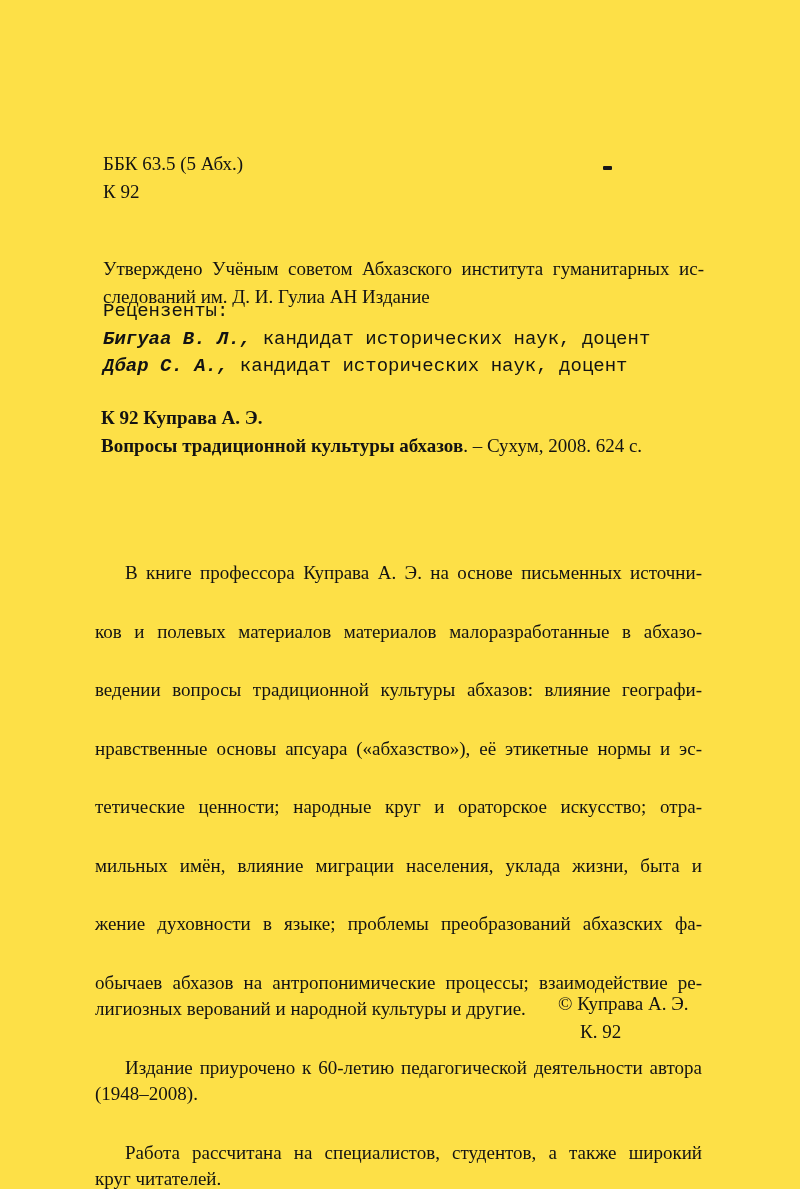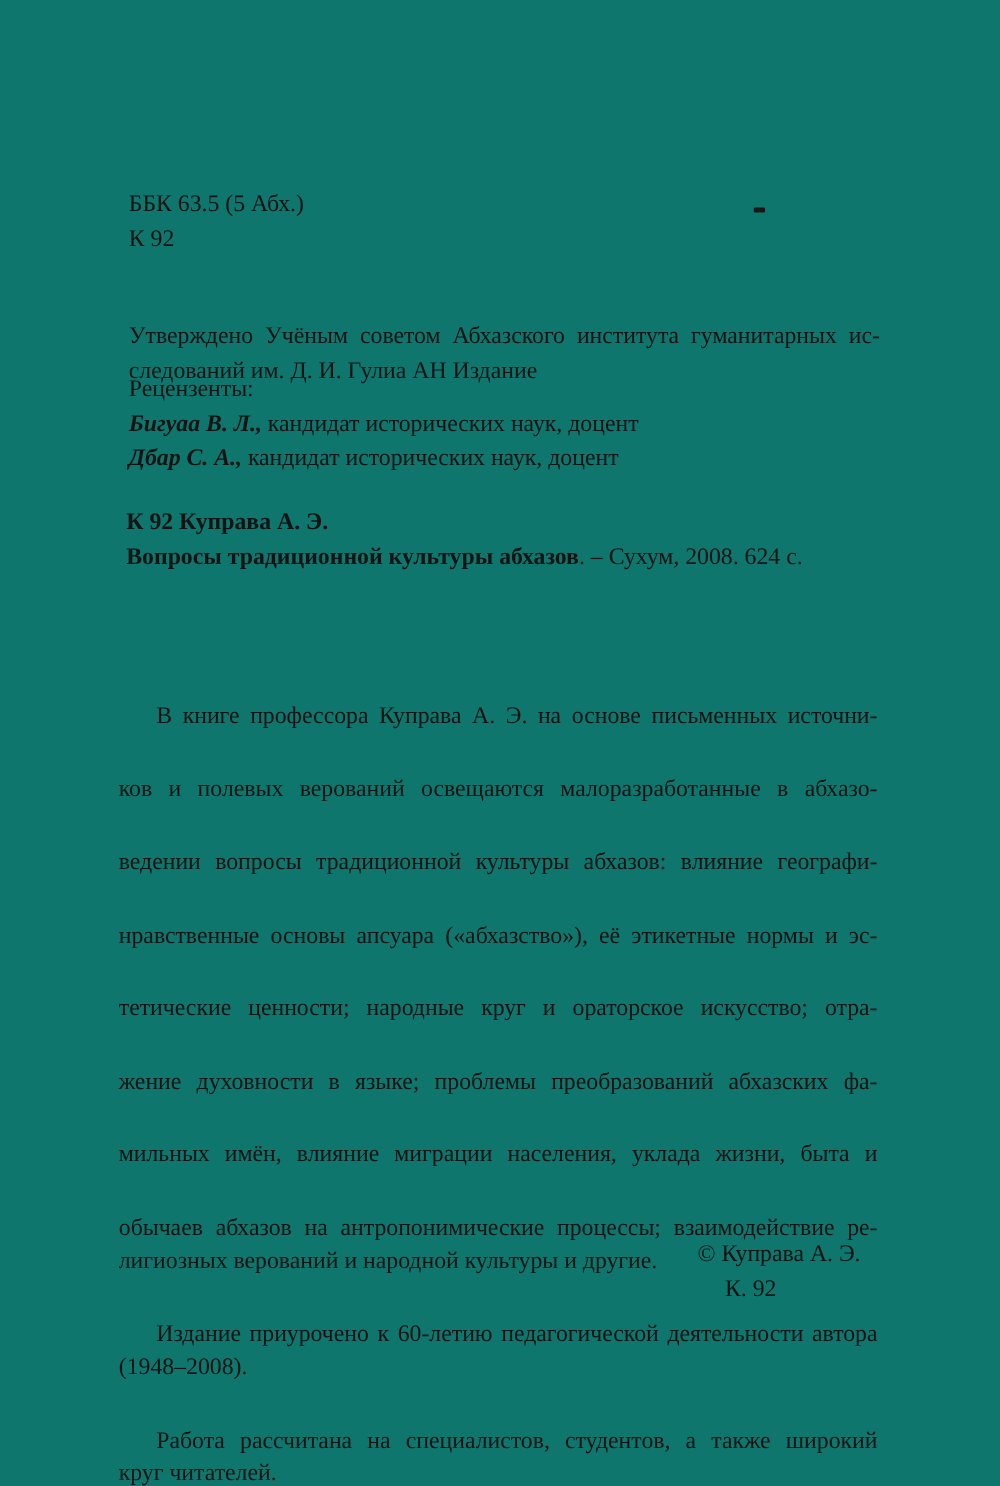--- a/index.html
+++ b/index.html
@@ -1,39 +1,39 @@
 <!DOCTYPE html>
 <html lang="ru"><head>
 <meta charset="utf-8">
 <title>Book imprint page</title>
 <style>
   html, body { margin: 0; padding: 0; background: #ffffff; }
   .page {
     position: relative;
     width: 800px;
     height: 1189px;
-    background: #0f766e;
+    background: #fde047;
     font-family: "Liberation Serif", "DejaVu Serif", serif;
     color: #131313;
     font-size: 19px;
     overflow: hidden;
   }
   .block { position: absolute; }
   .line { line-height: 27.5px; white-space: nowrap; }
   .aline { line-height: 26.5px; white-space: nowrap; }
   .just { text-align: justify; text-align-last: justify; margin-top: 32px; }
   .ind { text-indent: 30px; }
   .b  { font-weight: bold; }
   .bi { font-weight: bold; font-style: italic; }
 
   .bbk       { top: 150px; left: 103px; width: 620px; }
   .straymark { position: absolute; top: 166px; left: 603px; width: 9px; height: 4px;
                background: #181818; border-radius: 1px; }
   .approval  { top: 223px; left: 103px; width: 601px; }
-  .reviewers { top: 298px; left: 103px; width: 620px; }
+  .reviewers { top: 298px; left: 103px; width: 620px; font-family: Liberation Mono, monospace; }
   .catalog   { top: 404px; left: 101px; width: 603px; }
   .bodytext  { top: 528px; left: 95px;  width: 607px; }
   .copyright { top: 990px; left: 558px; width: 170px; }
   .copyright .code { padding-left: 22px; }
 </style>
 </head>
 <body>
 
 <div class="page">
 
@@ -55,26 +55,26 @@
     <div class="line"><span class="bi">Дбар С. А.,</span><span> кандидат исторических наук, доцент</span></div>
   </div>
 
   <div class="block catalog">
     <div class="line b">К 92 Куправа А. Э.</div>
     <div class="line"><span class="b">Вопросы традиционной культуры абхазов</span><span>. – Сухум, 2008. 624 с.</span></div>
   </div>
 
   <div class="block bodytext">
     <div class="aline just ind">В книге профессора Куправа А. Э. на основе письменных источни-</div>
-    <div class="aline just">ков и полевых верований освещаются  малоразработанные в абхазо-</div>
+    <div class="aline just">ков и полевых материалов материалов  малоразработанные в абхазо-</div>
     <div class="aline just">ведении вопросы традиционной культуры абхазов:  влияние географи-</div>
     <div class="aline just">нравственные основы апсуара («абхазство»), её этикетные нормы и эс-</div>
     <div class="aline just">тетические ценности; народные круг и ораторское искусство; отра-</div>
+    <div class="aline just">мильных имён, влияние миграции населения, уклада жизни, быта и</div>
     <div class="aline just">жение духовности в языке; проблемы преобразований абхазских фа-</div>
-    <div class="aline just">мильных имён, влияние миграции населения, уклада жизни, быта и</div>
     <div class="aline just">обычаев абхазов на антропонимические процессы; взаимодействие ре-</div>
     <div class="aline">лигиозных верований и народной культуры и другие.</div>
     <div class="aline just ind">Издание приурочено к 60-летию педагогической деятельности автора</div>
     <div class="aline">(1948–2008).</div>
     <div class="aline just ind">Работа рассчитана на специалистов, студентов, а также широкий</div>
     <div class="aline">круг читателей.</div>
   </div>
 
   <div class="block copyright">
     <div class="line">©  Куправа А. Э.</div>

